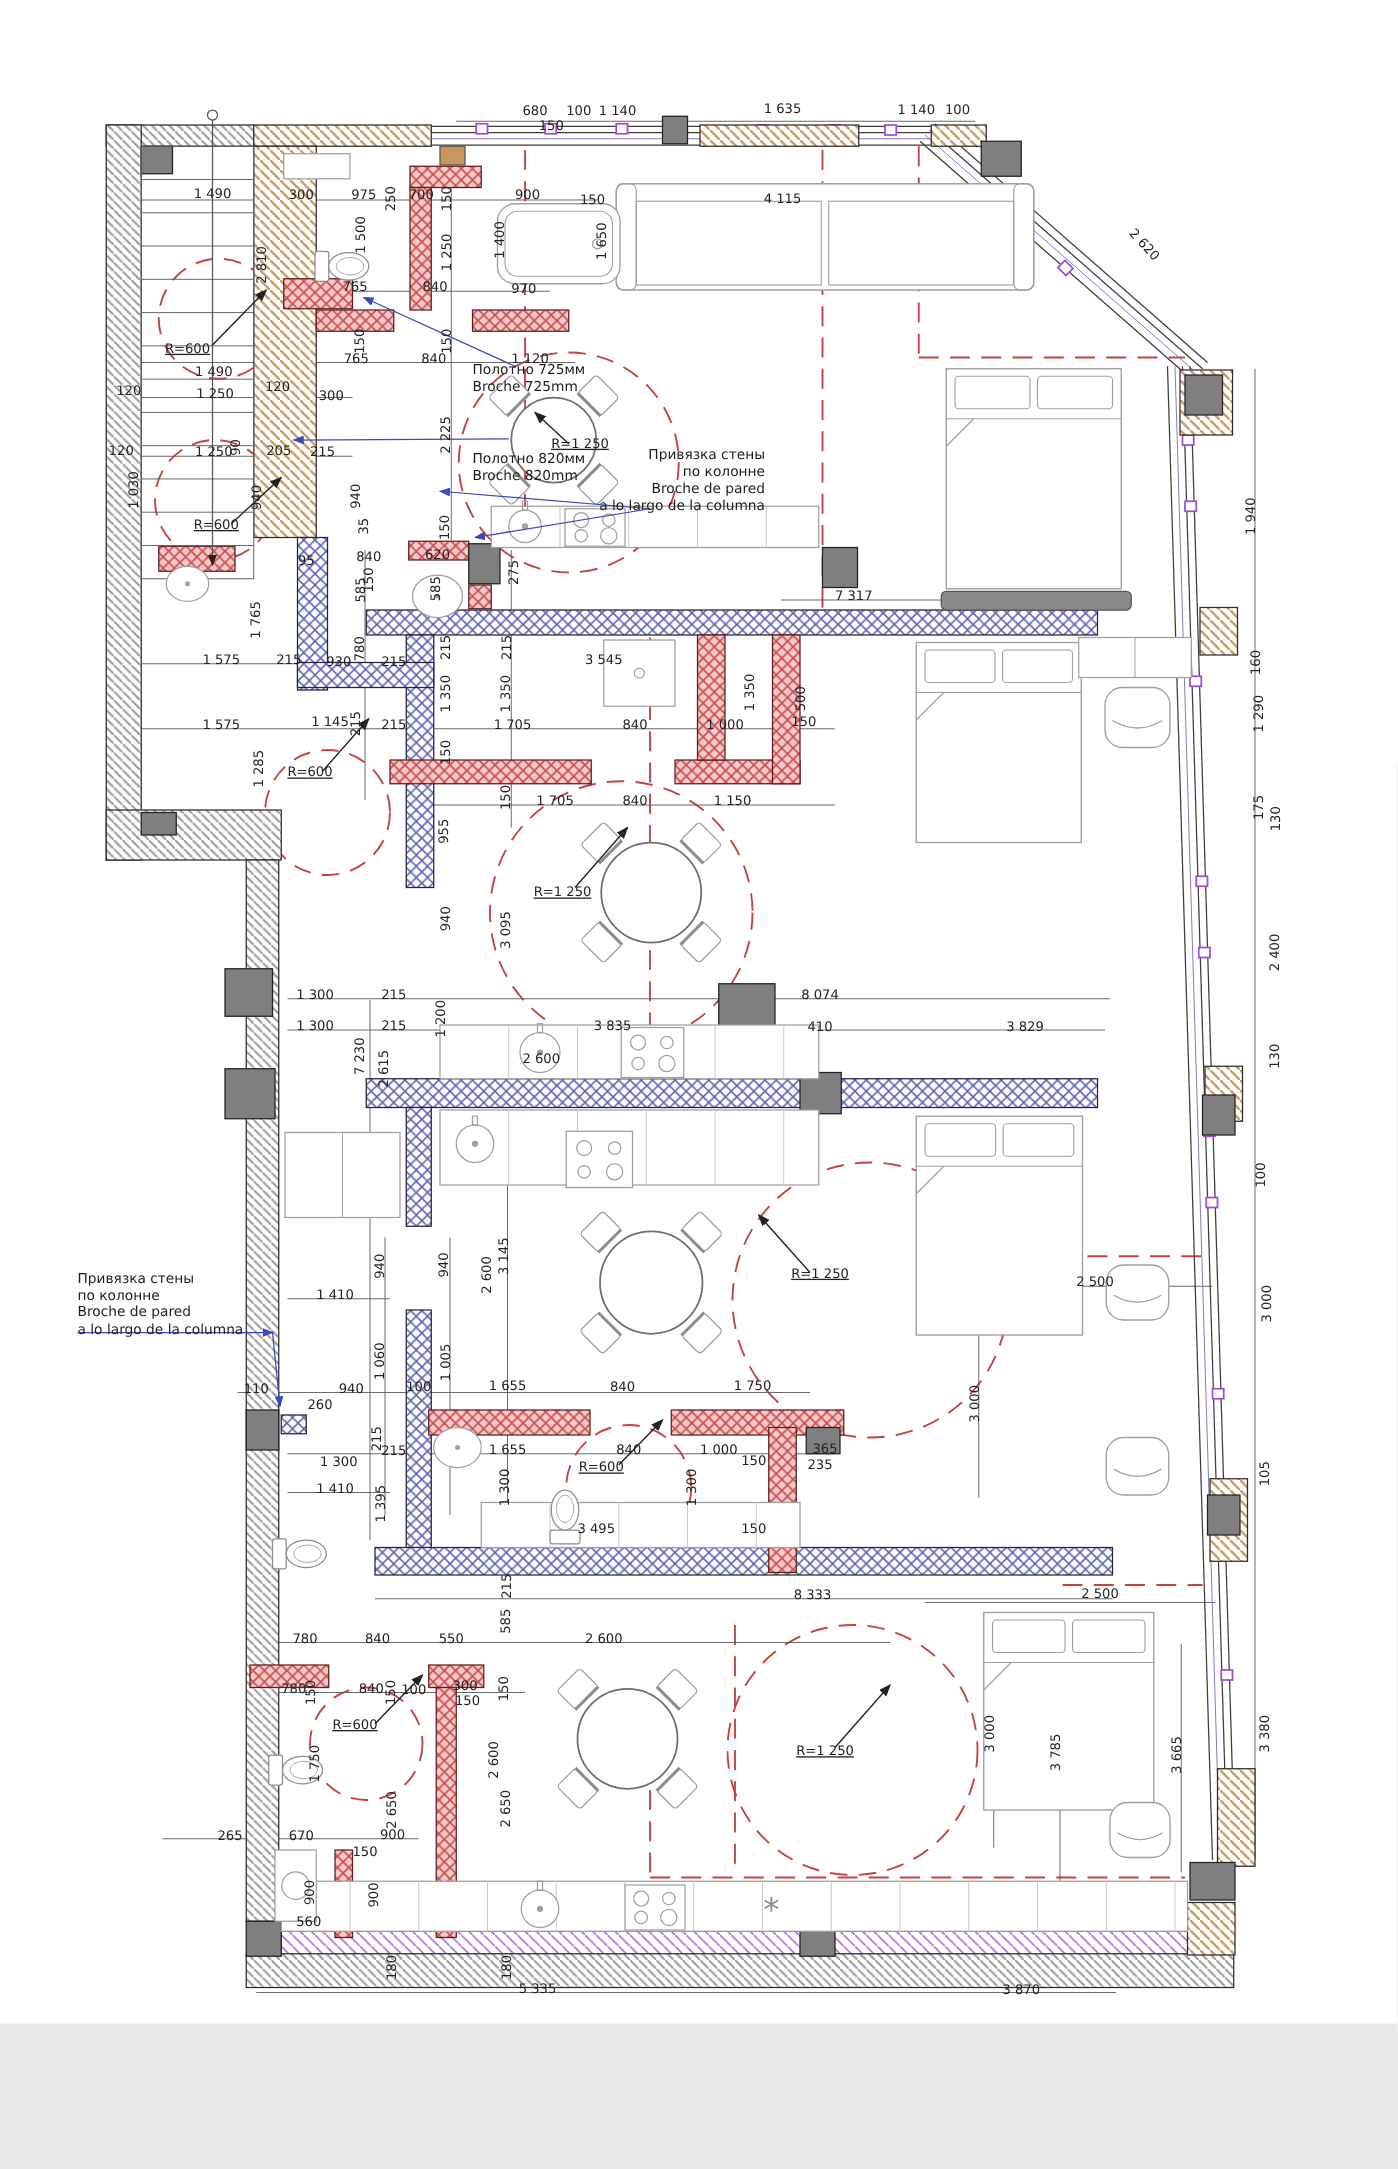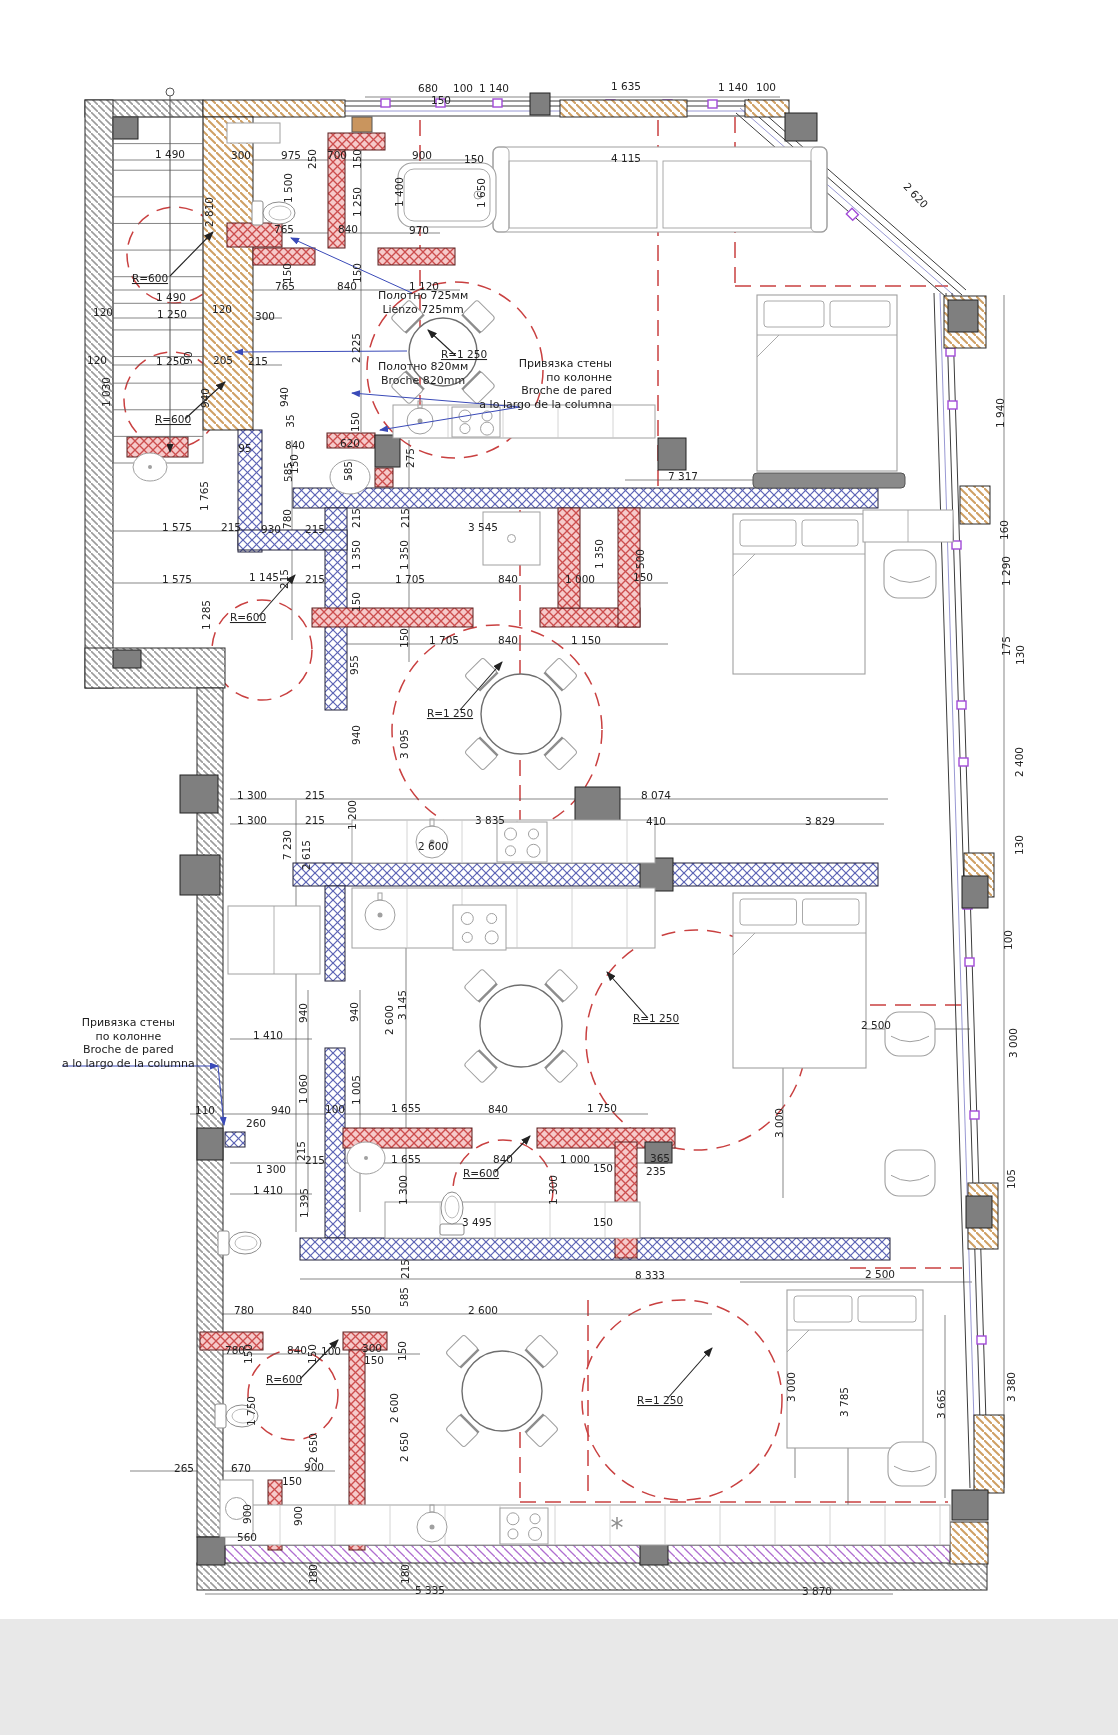--- a/index.html
+++ b/index.html
@@ -1,19 +1,19 @@
 <!DOCTYPE html>
 <html><head>
 <meta charset="utf-8">
 <style>
   html,body{margin:0;padding:0;background:#e8e8e8;}
   .canvas{position:relative;width:1118px;height:1619px;background:#ffffff;margin:0 auto;
           font-family:"DejaVu Sans",sans-serif;overflow:hidden;}
   svg{position:absolute;left:0;top:0;}
-  .note{position:absolute;font-size:11px;line-height:13.5px;color:#1c1c1c;white-space:nowrap;text-align:center;}
+  .note{position:absolute;font-size:11px;line-height:13.5px;color:#1c1c1c;white-space:nowrap;}
   .note div{pointer-events:none;}
 </style>
 </head>
 <body>
 
 <div class="canvas">
   <svg id="plan" width="1118" height="1735" viewBox="0 0 1118 1735">
       <defs>
         <pattern id="pGray" width="7" height="7" patternUnits="userSpaceOnUse">
           <rect x="0" y="0" width="7" height="7" fill="#fff"></rect>
@@ -698,21 +698,21 @@
         <text x="317" y="1574" fill="#232323" font-size="10.5" text-anchor="middle" font-family="&quot;DejaVu Sans&quot;, sans-serif" transform="rotate(-90 317 1574)">180</text>
         <text x="409" y="1574" fill="#232323" font-size="10.5" text-anchor="middle" font-family="&quot;DejaVu Sans&quot;, sans-serif" transform="rotate(-90 409 1574)">180</text>
         <text x="430" y="1594" fill="#232323" font-size="10.5" text-anchor="middle" font-family="&quot;DejaVu Sans&quot;, sans-serif">5 335</text>
         <text x="817" y="1595" fill="#232323" font-size="10.5" text-anchor="middle" font-family="&quot;DejaVu Sans&quot;, sans-serif">3 870</text>
         <text x="617" y="1537" fill="#8d8d8d" font-size="26" text-anchor="middle">*</text>
       </g>
     </svg>
 
   <div class="note" id="note725" style="left:378px;top:289px">
     <div>Полотно 725мм</div>
-    <div>Lienzo 725mm</div>
+    <div>Broche 725mm</div>
   </div>
   <div class="note" id="note820" style="left:378px;top:360px">
     <div>Полотно 820мм</div>
     <div>Broche 820mm</div>
   </div>
   <div class="note" style="left:442px;top:357px;width:170px;text-align:right">
     <div>Привязка стены</div>
     <div>по колонне</div>
     <div>Broche de pared</div>
     <div>a lo largo de la columna</div>

